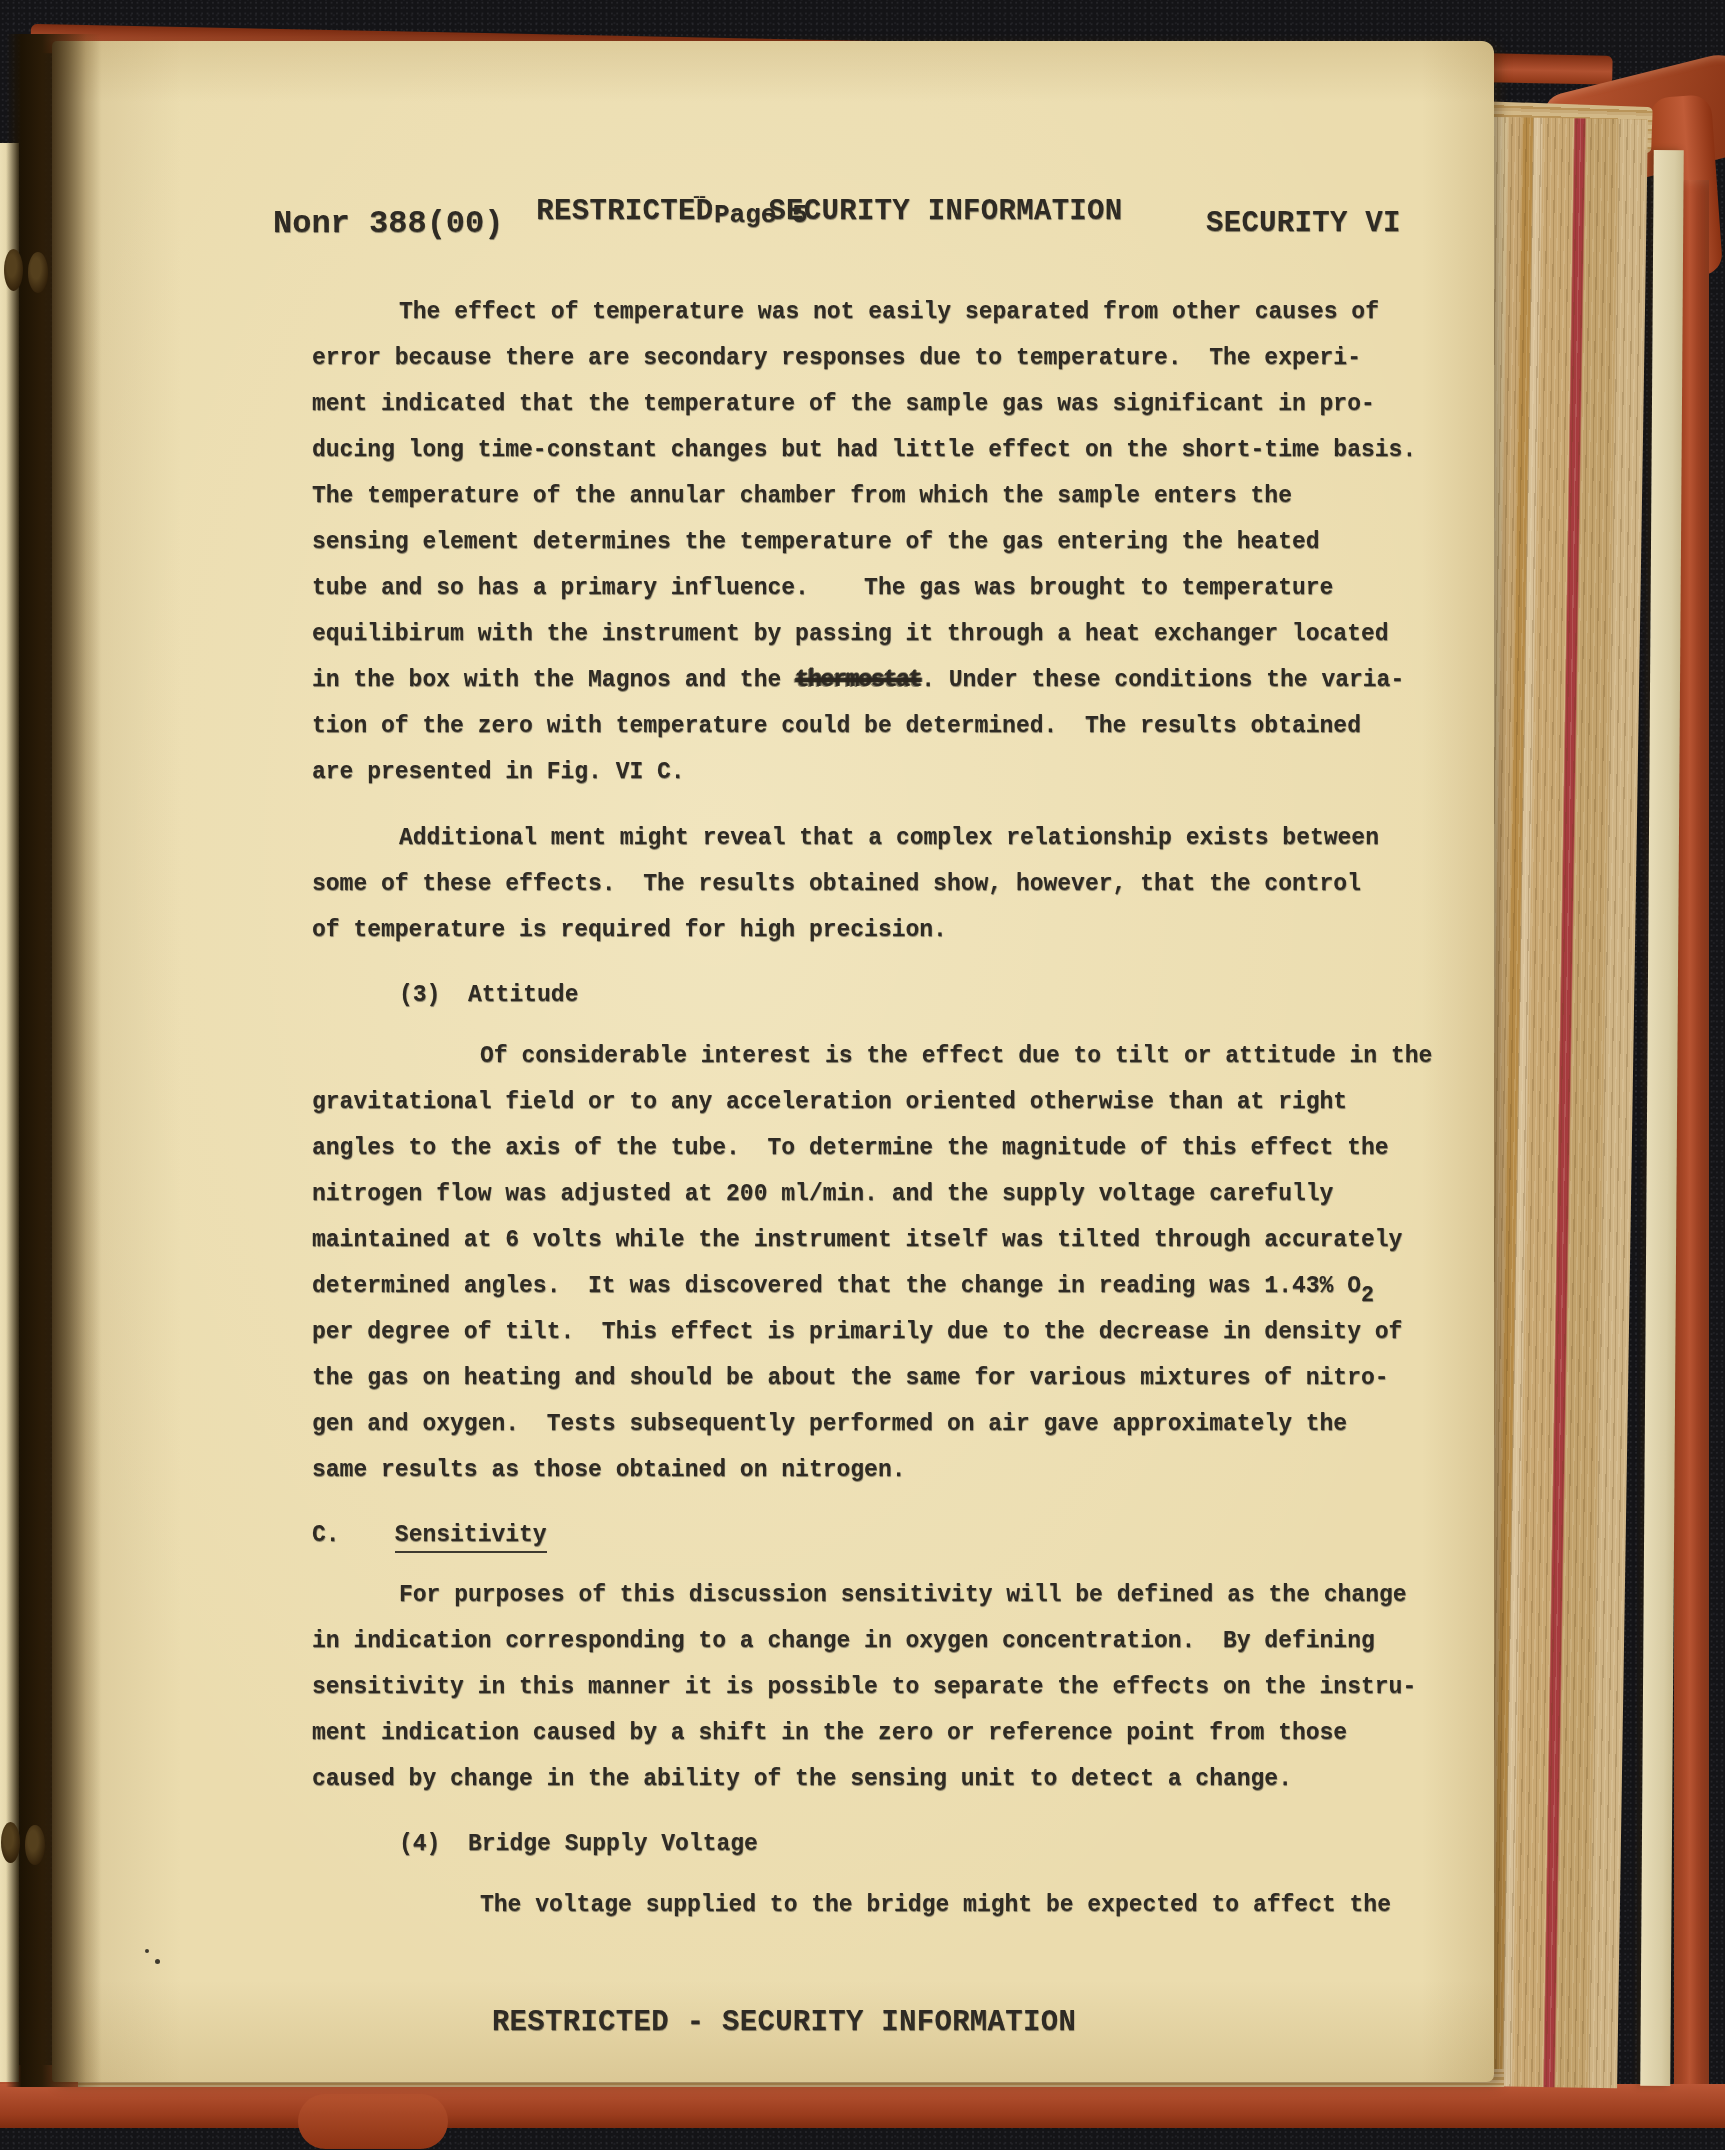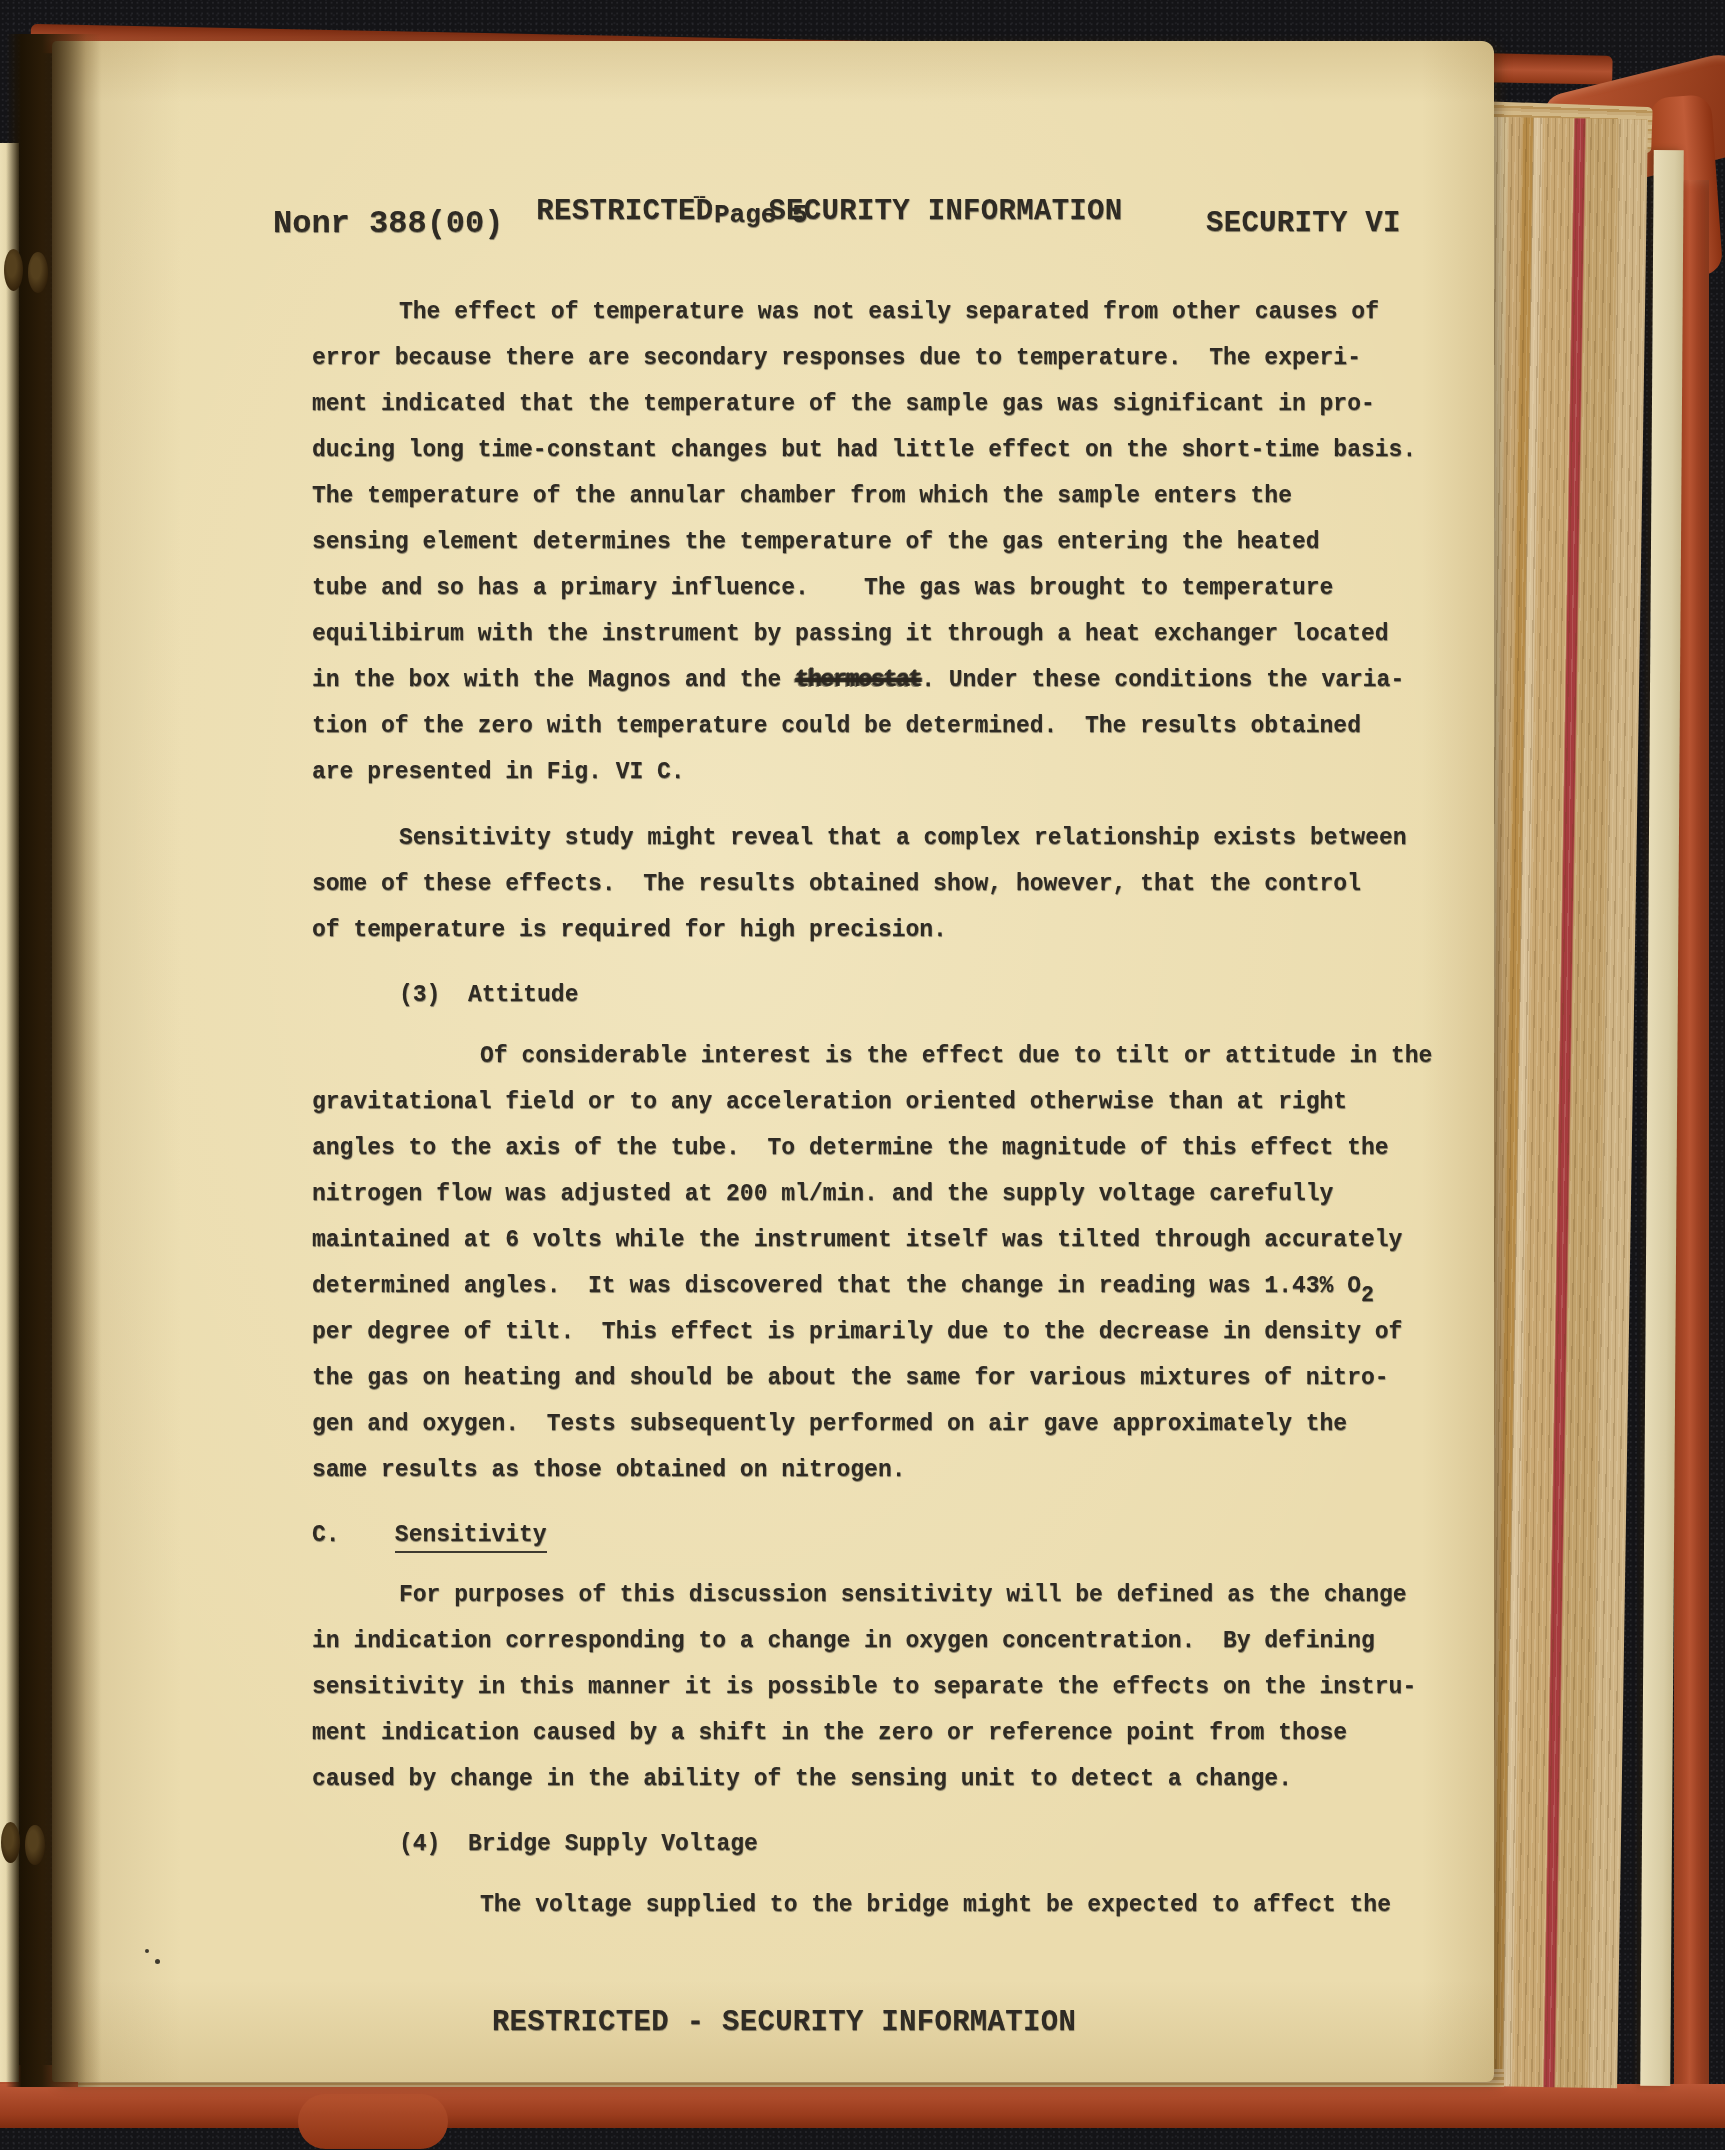--- a/index.html
+++ b/index.html
@@ -192,21 +192,21 @@
         <div class="line"><span>ducing long time-constant changes but had little effect on the short-time basis.</span></div>
         <div class="line"><span>The temperature of the annular chamber from which the sample enters the</span></div>
         <div class="line"><span>sensing element determines the temperature of the gas entering the heated</span></div>
         <div class="line"><span>tube and so has a primary influence.    The gas was brought to temperature</span></div>
         <div class="line"><span>equilibirum with the instrument by passing it through a heat exchanger located</span></div>
         <div class="line"><span>in the box with the Magnos and the </span><span class="struck">thermostat</span><span>. Under these conditions the varia-</span></div>
         <div class="line"><span>tion of the zero with temperature could be determined.  The results obtained</span></div>
         <div class="line"><span>are presented in Fig. VI C.</span></div>
       </div>
       <div class="block b-p">
-        <div class="line ind1"><span>Sensitivity study might reveal that a complex relationship exists between</span></div>
+        <div class="line ind1"><span>Additional ment might reveal that a complex relationship exists between</span></div>
         <div class="line"><span>some of these effects.  The results obtained show, however, that the control</span></div>
         <div class="line"><span>of temperature is required for high precision.</span></div>
       </div>
       <div class="block b-h">
         <div class="line ind1"><span>(3)  Attitude</span></div>
       </div>
       <div class="block b-p">
         <div class="line ind2"><span>Of considerable interest is the effect due to tilt or attitude in the</span></div>
         <div class="line"><span>gravitational field or to any acceleration oriented otherwise than at right</span></div>
         <div class="line"><span>angles to the axis of the tube.  To determine the magnitude of this effect the</span></div>

